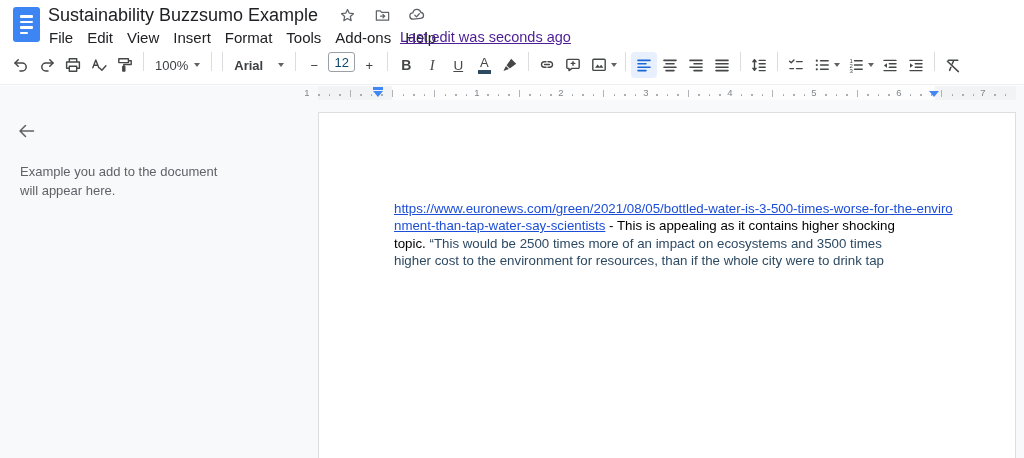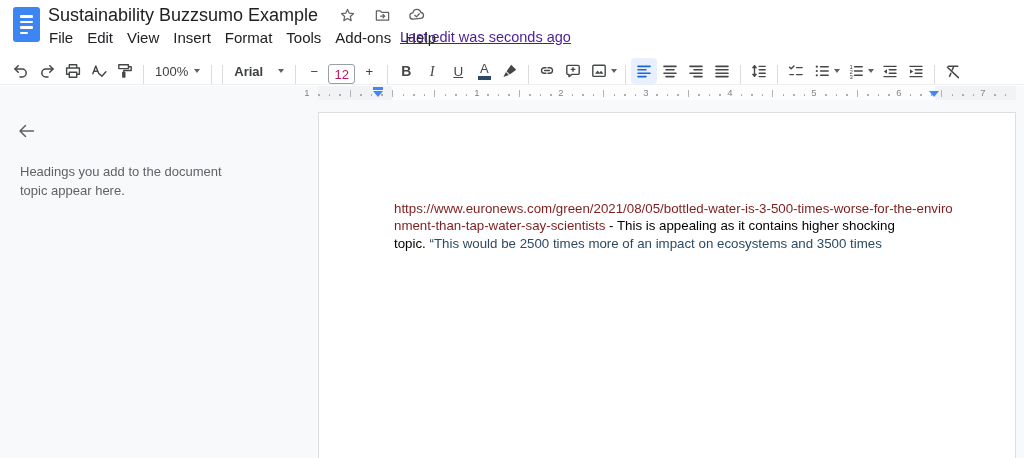--- a/index.html
+++ b/index.html
@@ -14,31 +14,31 @@
   .docs-logo i:last-child { width:8px; align-self:flex-start; margin-left:7px; }
   .title-row { position:absolute; left:48px; top:4px; display:flex; align-items:center; }
   .doc-title { font-size:18px; color:#202124; white-space:nowrap; }
   .title-icons { display:flex; align-items:center; gap:9px; margin-left:16px; }
   .hicon { width:26px; height:22px; display:flex; align-items:center; justify-content:center; border-radius:4px; }
   .menu-bar { position:absolute; left:42px; top:27px; display:flex; }
   .menu-item { font-size:15px; color:#202124; padding:2px 7px; border-radius:4px; cursor:default; white-space:nowrap; }
   .last-edit { font-size:14.5px; color:#4c1d95; text-decoration:underline; margin-left:12px; padding:2px 4px; white-space:nowrap; }
 
   
-  .toolbar { position:absolute; top:52px; left:0; right:0; height:33px; background:#fff; display:flex; align-items:flex-end;
+  .toolbar { position:absolute; top:52px; left:0; right:0; height:33px; background:#fff; display:flex; align-items:flex-start;
              padding:0 8px; border-bottom:1px solid #eceef0; }
   .tb { border:none; background:transparent; width:26px; height:26px; min-width:26px; display:flex; align-items:center;
         justify-content:center; border-radius:4px; position:relative; }
   .tb.txt { width:auto; padding:0 6px; font-size:13px; color:#3c4043; white-space:nowrap; font-family:"Liberation Sans",sans-serif; }
   .tb.wide { min-width:86px; justify-content:space-between; }
   .caret { width:0; height:0; border-left:3.5px solid transparent; border-right:3.5px solid transparent;
            border-top:4px solid #5f6368; margin-left:6px; display:inline-block; }
   .sep { width:1px; height:19px; background:#dadce0; margin:0 5px; }
   .size-box { width:27px; height:20px; border:1px solid #9aa0a6; border-radius:3px; display:flex; align-items:center;
-              justify-content:center; font-size:13px; color:#be185d; margin:0 1px; }
+              justify-content:center; font-size:13px; color:#0c4a6e; margin:0 1px; }
   .b-label { font-weight:bold; font-size:14px; color:#444746; }
   .i-label { font-style:italic; font-family:"Liberation Serif",serif; font-size:14.5px; color:#444746; }
   .u-label { text-decoration:underline; font-size:13.5px; color:#444746; }
   .colorbtn { flex-direction:column; }
   .a-label { font-size:13px; color:#444746; line-height:13px; }
   .color-bar { width:13px; height:3.5px; margin-top:1px; }
   .active-btn { background:#e8f0fe; }
   svg.icn { display:block; }
 
   
@@ -55,21 +55,21 @@
 
   
   .content { position:absolute; top:100px; left:0; right:0; bottom:0; background:#f8f9fa; }
   .outline-back { position:absolute; left:12px; top:16px; width:30px; height:30px; border-radius:50%;
                   display:flex; align-items:center; justify-content:center; border:none; background:transparent; }
   .outline-hint { position:absolute; left:20px; top:62px; width:215px; font-size:13px; line-height:19px; color:#5f6368; }
   .page { position:absolute; left:318px; top:12px; width:698px; height:400px; background:#fff;
           border:1px solid #dcdee0; }
   .doc-text { position:absolute; left:75px; top:87px; font-size:13.3px; line-height:17.3px; color:#000; }
   .doc-line { white-space:nowrap; }
-  .seg-link { color:#7f1d1d; }
+  .seg-link { color:#1d4ed8; text-decoration:underline; }
   .seg-quote { color:#2d4a63; }
   .seg-misspelled { text-decoration:underline; text-decoration-style:wavy; text-decoration-color:#e53935;
                     text-decoration-thickness:1px; text-underline-offset:2.5px; }
   .seg-cursor { display:inline-block; width:1.5px; height:14px; background:#000; vertical-align:-2px; margin-left:1px; }
 </style>
 </head>
 <body>
 
 <div class="header">
   <div class="docs-logo">
@@ -383,22 +383,23 @@
     <div class="marker-tri"></div>
   </div>
 </div>
 
 <div class="content">
   <button class="outline-back">
     <svg class="icn" width="20" height="20" viewBox="0 0 20 20" fill="none" stroke="#616161" stroke-width="1.5" stroke-linecap="round" stroke-linejoin="round">
         <path d="M16.5 10h-13M8.5 4.5 3 10l5.5 5.5"></path>
       </svg>
   </button>
-  <div class="outline-hint">Headings you add to the document topic appear here.</div>
+  <div class="outline-hint">Example you add to the document will appear here.</div>
 
   <div class="page">
     <div class="doc-text">
         <div class="doc-line"><span class="seg-link">https://www.euronews.com/green/2021/08/05/bottled-water-is-3-500-times-worse-for-the-enviro</span></div>
         <div class="doc-line"><span class="seg-link">nment-than-tap-water-say-scientists</span><span class="seg-normal"> - This is appealing as it contains higher shocking</span></div>
         <div class="doc-line"><span class="seg-normal">topic. </span><span class="seg-quote">“This would be 2500 times more of an impact on ecosystems and 3500 times</span></div>
+        <div class="doc-line"><span class="seg-quote">higher cost to the environment for resources, than if the whole city were to drink tap</span></div>
       </div>
   </div>
 </div>
 
 </body></html>

